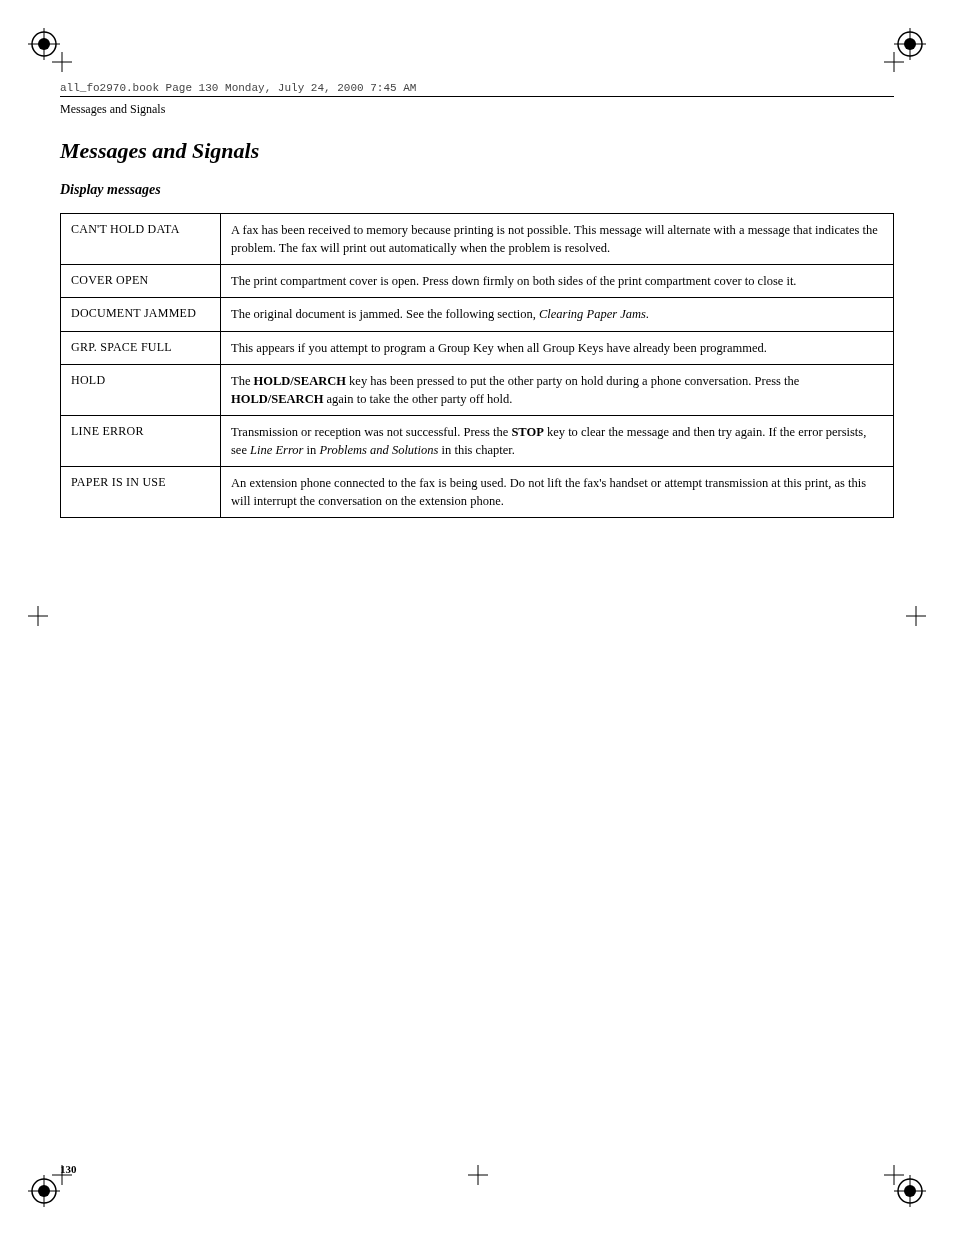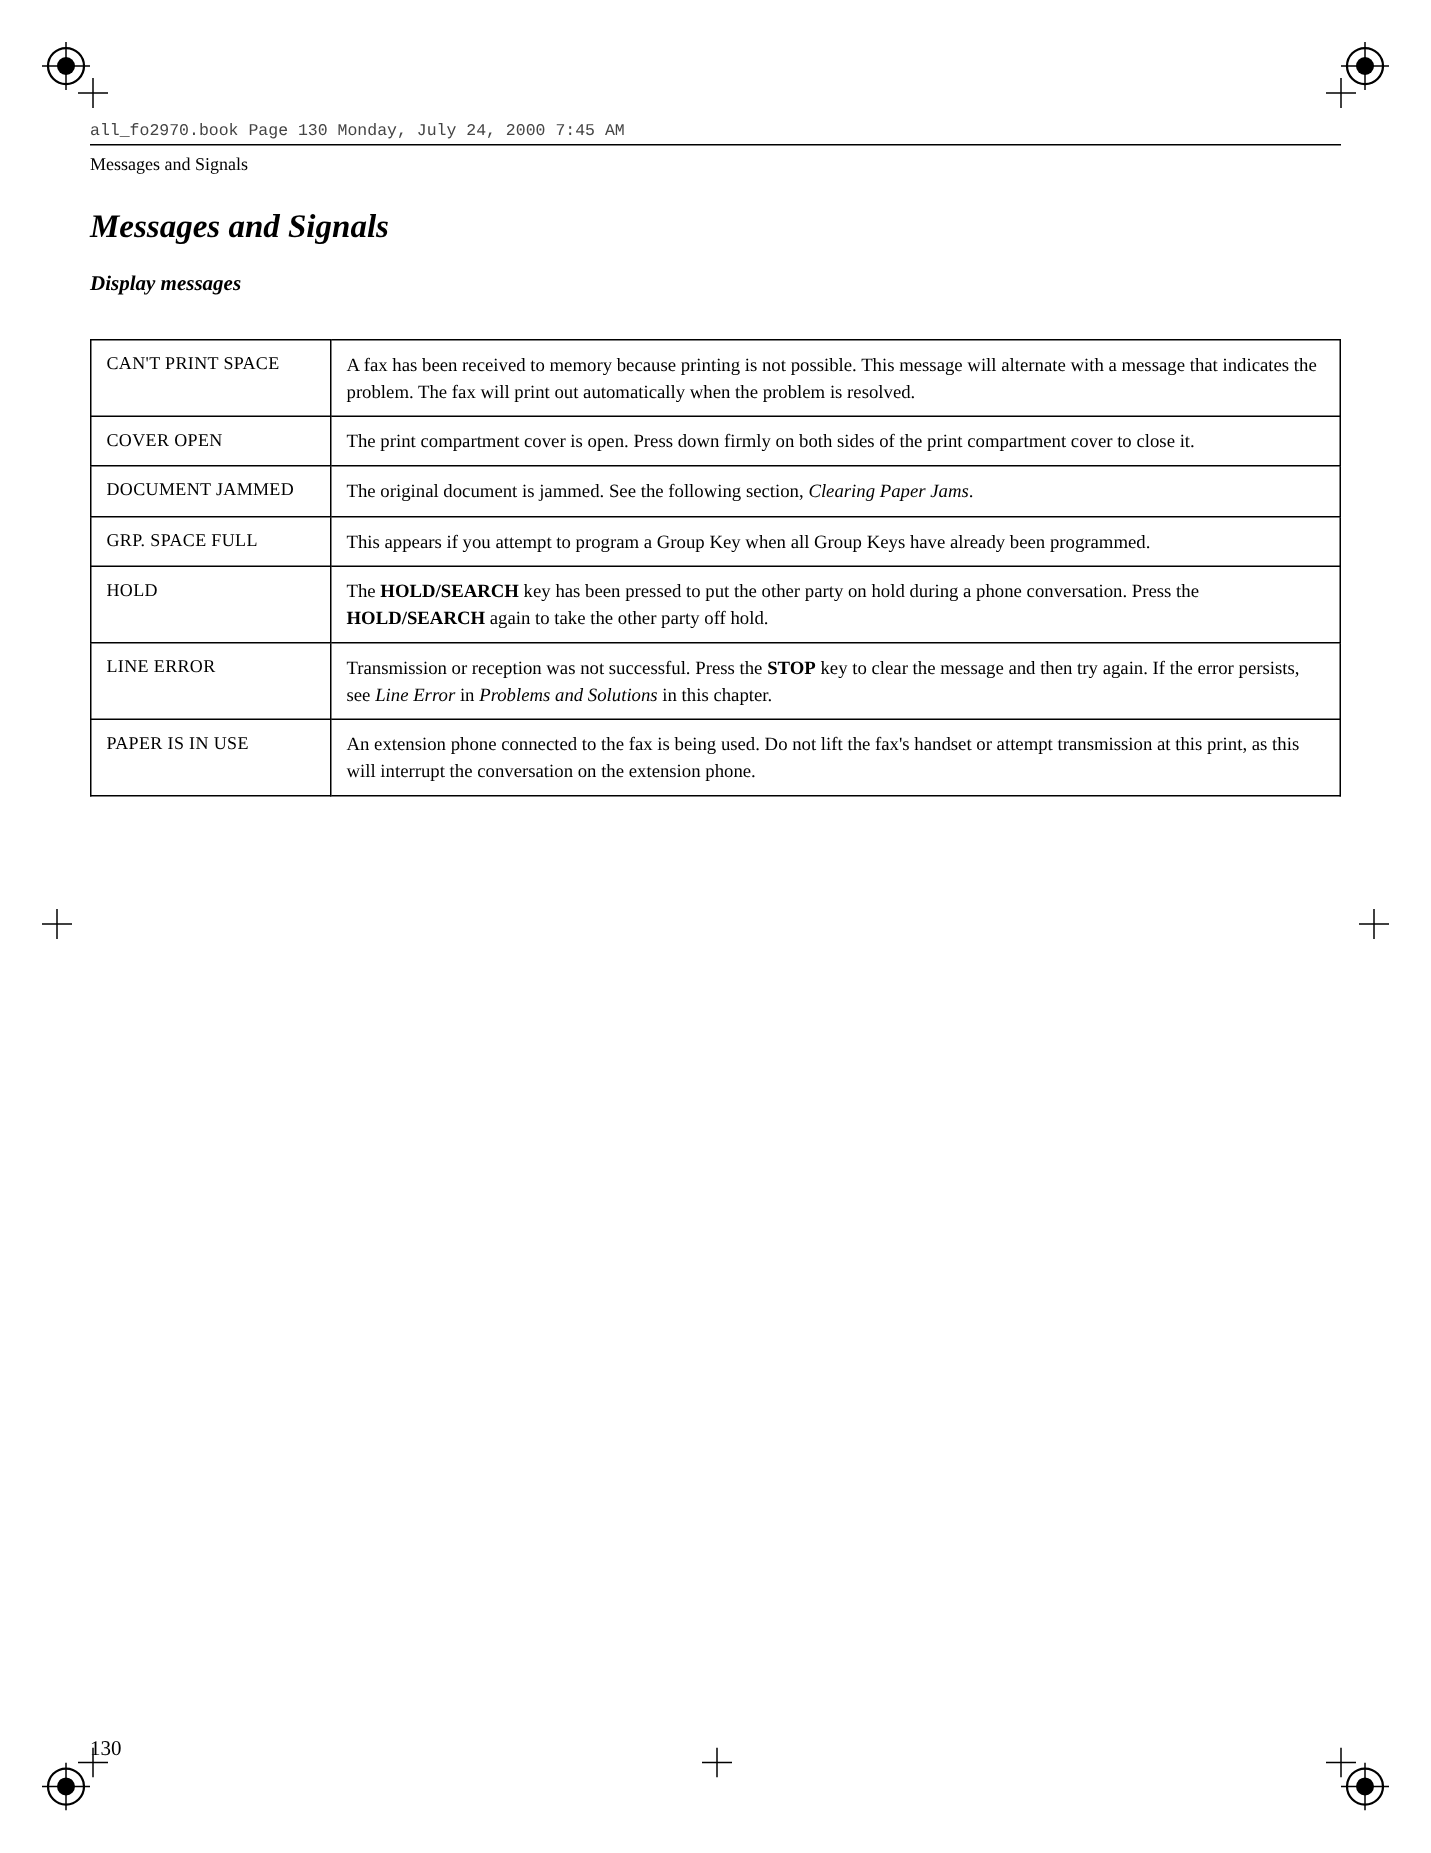--- a/index.html
+++ b/index.html
@@ -103,21 +103,21 @@
       font-style: italic;
       font-weight: bold;
       margin-bottom: 18px;
       margin-top: 20px;
     }
 
     .section-title {
       font-size: 14px;
       font-style: italic;
       font-weight: bold;
-      margin-bottom: 28px;
+      margin-bottom: 15px;
     }
 
     
     .messages-table {
       width: 100%;
       border-collapse: collapse;
       font-size: 12.5px;
     }
 
     .messages-table td {
@@ -137,22 +137,22 @@
     .messages-table td:last-child {
       width: auto;
       border-radius: 19px;
     }
 
     
     .page-number {
       position: absolute;
       bottom: 60px;
       left: 60px;
-      font-size: 14px;
-      font-weight: normal;
+      font-size: 11px;
+      font-weight: bold;
       text-align: right;
     }
 
     
     .crosshair svg {
       width: 20px;
       height: 20px;
     }
   </style>
 </head>
@@ -239,21 +239,21 @@
 <div class="header-rule"></div>
 <div class="breadcrumb">Messages and Signals</div>
 
 <div class="main-content">
   <div class="page-title">Messages and Signals</div>
   <div class="section-title">Display messages</div>
 
   <table class="messages-table">
     <tbody id="table-body">
     <tr>
-          <td>CAN'T PRINT SPACE</td>
+          <td>CAN'T HOLD DATA</td>
           <td>A fax has been received to memory because printing is not possible. This message will alternate with a message that indicates the problem. The fax will print out automatically when the problem is resolved.</td>
         </tr>
         <tr>
           <td>COVER OPEN</td>
           <td>The print compartment cover is open. Press down firmly on both sides of the print compartment cover to close it.</td>
         </tr>
         <tr>
           <td>DOCUMENT JAMMED</td>
           <td>The original document is jammed. See the following section, <i>Clearing Paper Jams</i>.</td>
         </tr>

